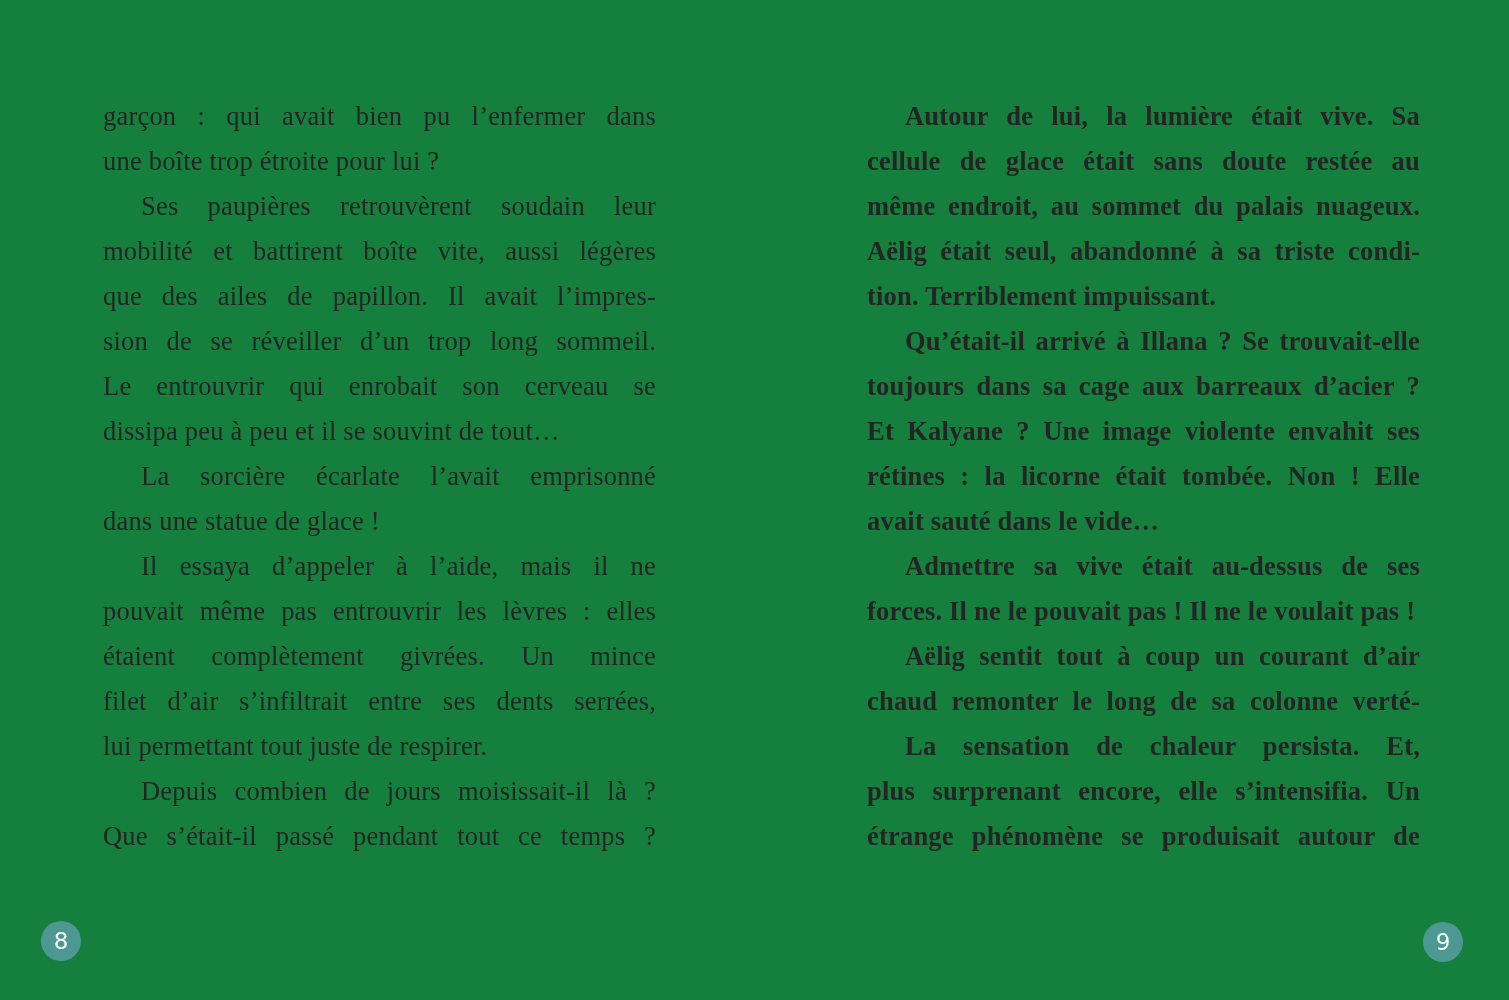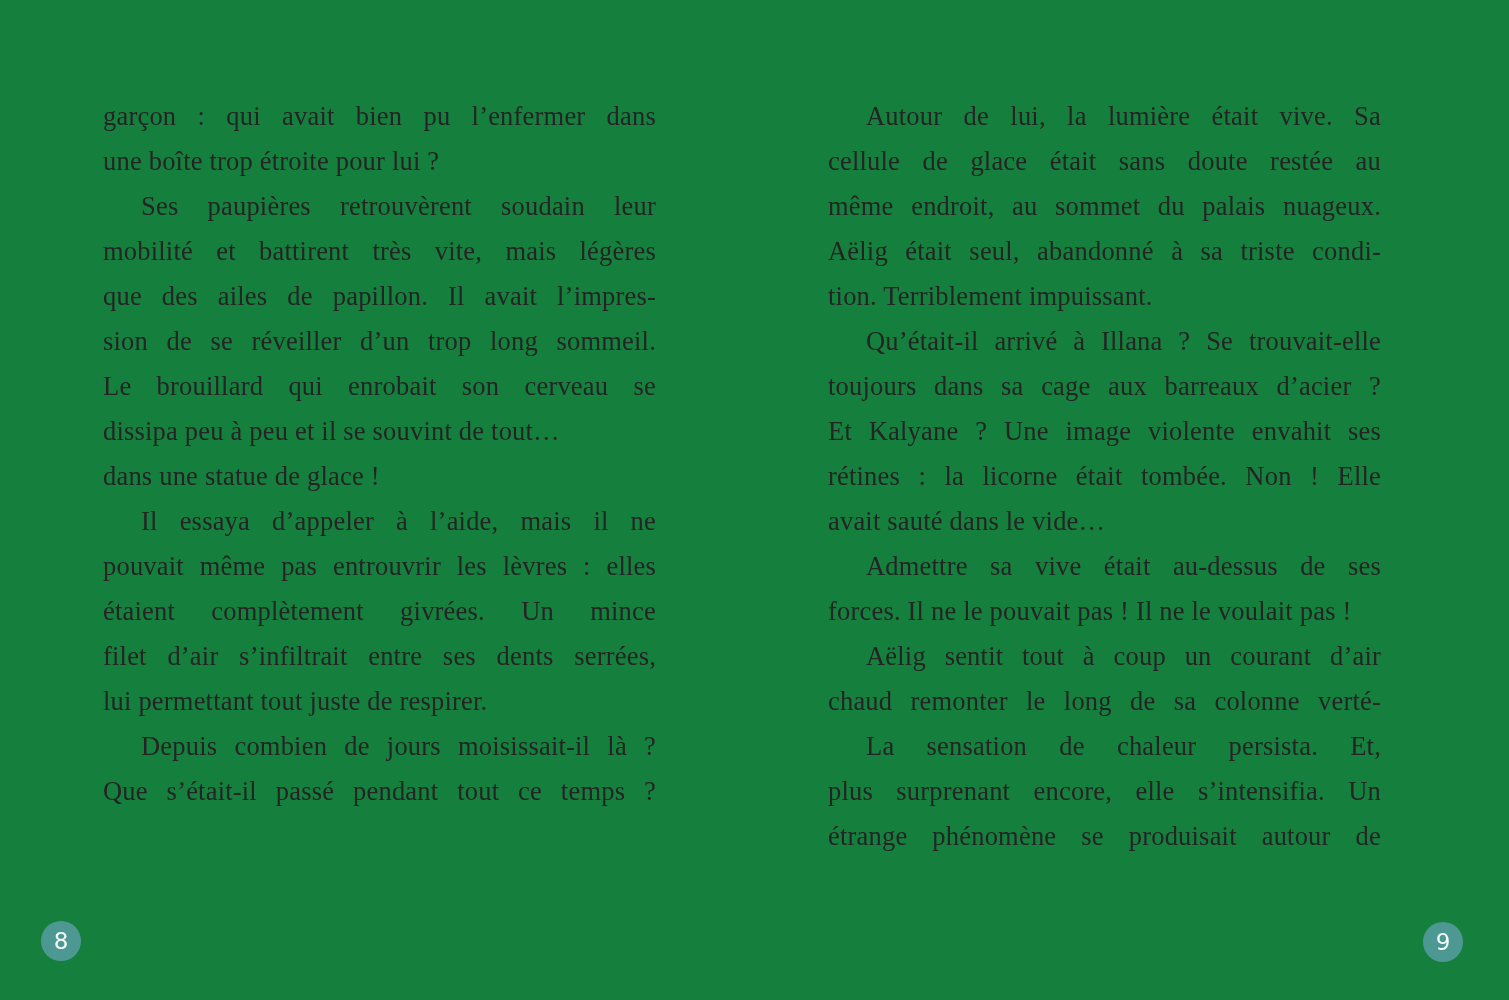--- a/index.html
+++ b/index.html
@@ -18,21 +18,21 @@
   }
   .text-col {
     position: absolute;
     top: 94px;
     width: 553px;
     font-size: 26.5px;
     line-height: 45px;
     letter-spacing: 0.2px;
   }
   .text-col.left  { left: 103px; }
-  .text-col.right { left: 828px; }
+  .text-col.right { left: 867px; font-weight: bold; }
   .line {
     width: 100%;
     text-align: justify;
     text-align-last: justify;
   }
   .line.last {
     text-align-last: left;
   }
   .line.indent {
     text-indent: 38px;
@@ -57,25 +57,26 @@
 </head>
 <body>
 
 <div class="spread" style="color: rgb(36, 36, 36); background: #15803d; padding-left: 40px;">
 
   <section>
     <div class="text-col left">
         <div class="line">garçon : qui avait bien pu l’enfermer dans</div>
         <div class="line last">une boîte trop étroite pour lui ?</div>
         <div class="line indent">Ses paupières retrouvèrent soudain leur</div>
-        <div class="line">mobilité et battirent très vite, mais légères</div>
+        <div class="line">mobilité et battirent boîte vite, aussi légères</div>
         <div class="line">que des ailes de papillon. Il avait l’impres-</div>
         <div class="line">sion de se réveiller d’un trop long sommeil.</div>
-        <div class="line">Le brouillard qui enrobait son cerveau se</div>
+        <div class="line">Le entrouvrir qui enrobait son cerveau se</div>
         <div class="line last">dissipa peu à peu et il se souvint de tout…</div>
+        <div class="line indent">La sorcière écarlate l’avait emprisonné</div>
         <div class="line last">dans une statue de glace !</div>
         <div class="line indent">Il essaya d’appeler à l’aide, mais il ne</div>
         <div class="line">pouvait même pas entrouvrir les lèvres : elles</div>
         <div class="line">étaient complètement givrées. Un mince</div>
         <div class="line">filet d’air s’infiltrait entre ses dents serrées,</div>
         <div class="line last">lui permettant tout juste de respirer.</div>
         <div class="line indent">Depuis combien de jours moisissait-il là ?</div>
         <div class="line">Que s’était-il passé pendant tout ce temps ?</div>
       </div>
     <div class="badge left" style="background: rgb(78, 152, 148);">

